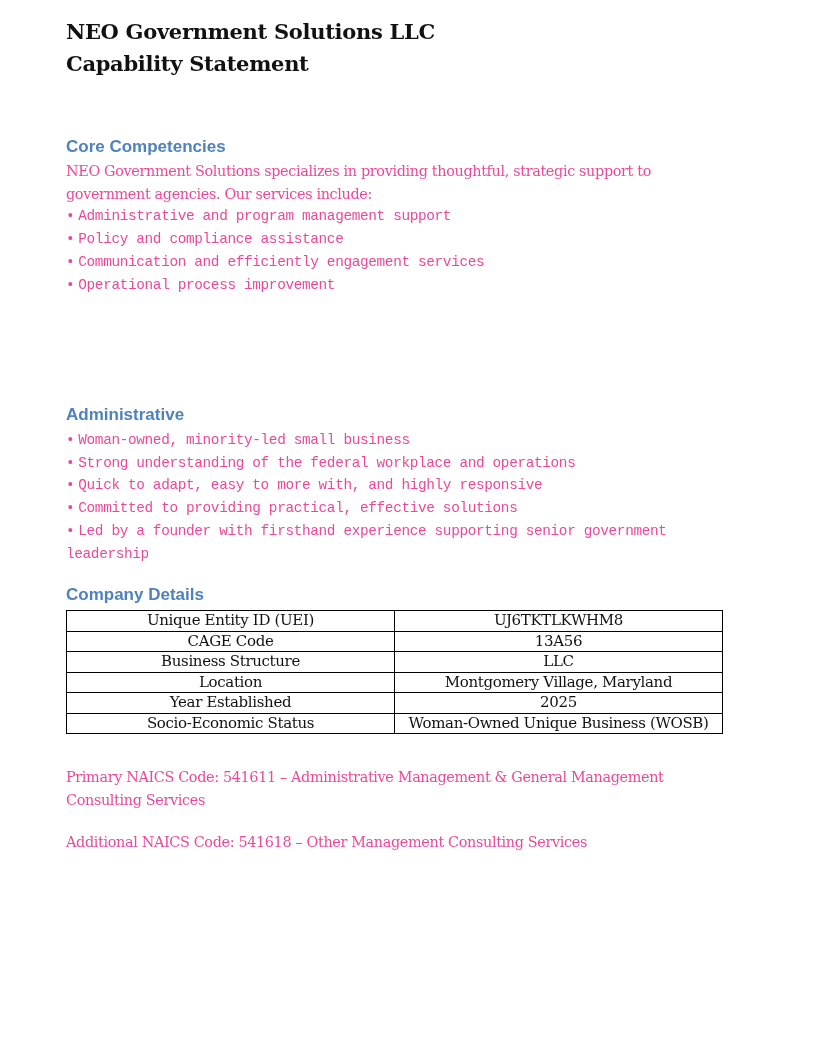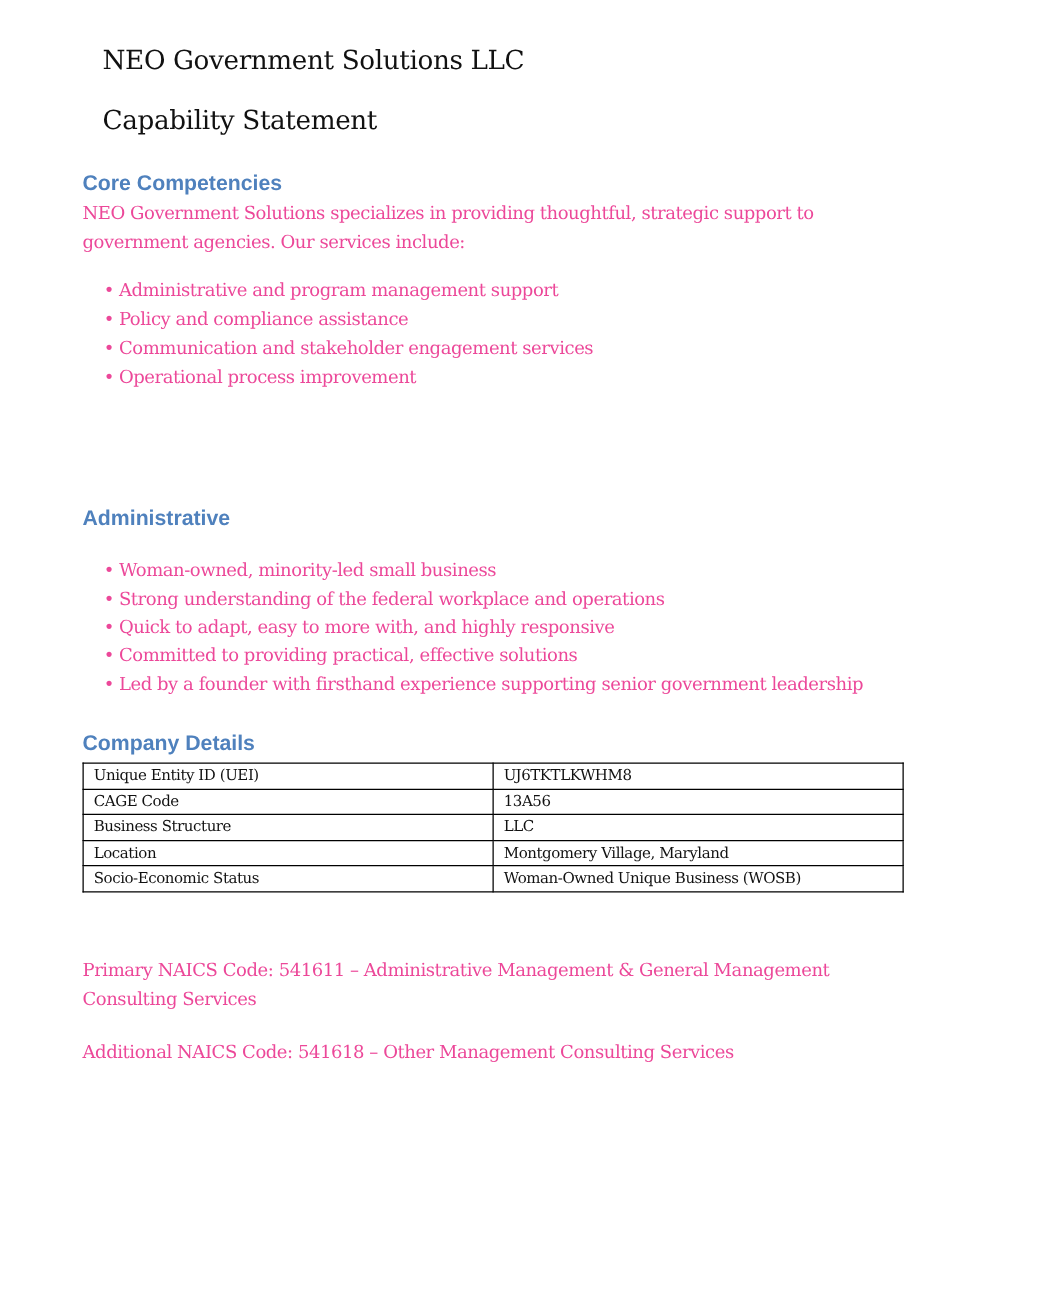--- a/index.html
+++ b/index.html
@@ -16,24 +16,24 @@
       font-family: "DejaVu Serif", "Liberation Serif", serif;
     }
     .page {
       position: absolute;
       left: 66px;
       top: 0;
       width: 660px;
     }
     .title {
       font-family: "DejaVu Serif", "Liberation Serif", serif;
-      font-weight: normal;
+      font-weight: bold;
       font-size: 21px;
       line-height: 32px;
-      margin: 16px;
+      margin: 0;
       color: #111;
       letter-spacing: -0.3px;
     }
     .title-block {
       position: absolute;
       top: 16px;
       left: 0;
     }
     .heading {
       font-family: "Liberation Sans", "DejaVu Sans", sans-serif;
@@ -53,34 +53,36 @@
       margin: 0;
       letter-spacing: -0.35px;
     }
     .section {
       position: absolute;
       left: 0;
       width: 660px;
     }
     .bullets {
       list-style: none;
-      margin: 17px;
+      margin: 0;
       padding: 0;
+      font-family: Liberation Mono, monospace;
     }
     .bullets li::before {
       content: "\2022";
       margin-right: 4px;
     }
     table.details {
       border-collapse: collapse;
       width: 657px;
       font-family: "DejaVu Serif", "Liberation Serif", serif;
-      font-size: 12px;
+      font-size: 15px;
       letter-spacing: -0.35px;
       color: #111;
+      text-align: center;
     }
     table.details td {
       border: 1px solid #000;
       padding: 0 8px;
       height: 19.5px;
       line-height: 19px;
       width: 50%;
       vertical-align: middle;
     }
   </style>
@@ -93,21 +95,21 @@
     <h1 class="title">NEO Government Solutions LLC</h1>
     <h1 class="title">Capability Statement</h1>
   </div>
 
   <h2 class="heading" style="top:136px;">Core Competencies</h2>
   <div class="section" style="top:160px;">
     <p class="body-text">NEO Government Solutions specializes in providing thoughtful, strategic support to government agencies. Our services include:</p>
     <ul class="bullets body-text">
       <li>Administrative and program management support</li>
       <li>Policy and compliance assistance</li>
-      <li>Communication and stakeholder engagement services</li>
+      <li>Communication and efficiently engagement services</li>
       <li>Operational process improvement</li>
     </ul>
   </div>
 
   <h2 class="heading" style="top:404px;">Administrative</h2>
   <div class="section" style="top:429px;">
     <ul class="bullets body-text">
       <li>Woman-owned, minority-led small business</li>
       <li>Strong understanding of the federal workplace and operations</li>
       <li>Quick to adapt, easy to more with, and highly responsive</li>
@@ -130,20 +132,24 @@
         </tr>
         <tr>
           <td>Business Structure</td>
           <td>LLC</td>
         </tr>
         <tr>
           <td>Location</td>
           <td>Montgomery Village, Maryland</td>
         </tr>
         <tr>
+          <td>Year Established</td>
+          <td>2025</td>
+        </tr>
+        <tr>
           <td>Socio-Economic Status</td>
           <td>Woman-Owned Unique Business (WOSB)</td>
         </tr>
       </tbody>
     </table>
   </div>
 
   <div class="section" style="top:766px;">
     <p class="body-text">Primary NAICS Code: 541611 – Administrative Management &amp; General Management Consulting Services</p>
   </div>

